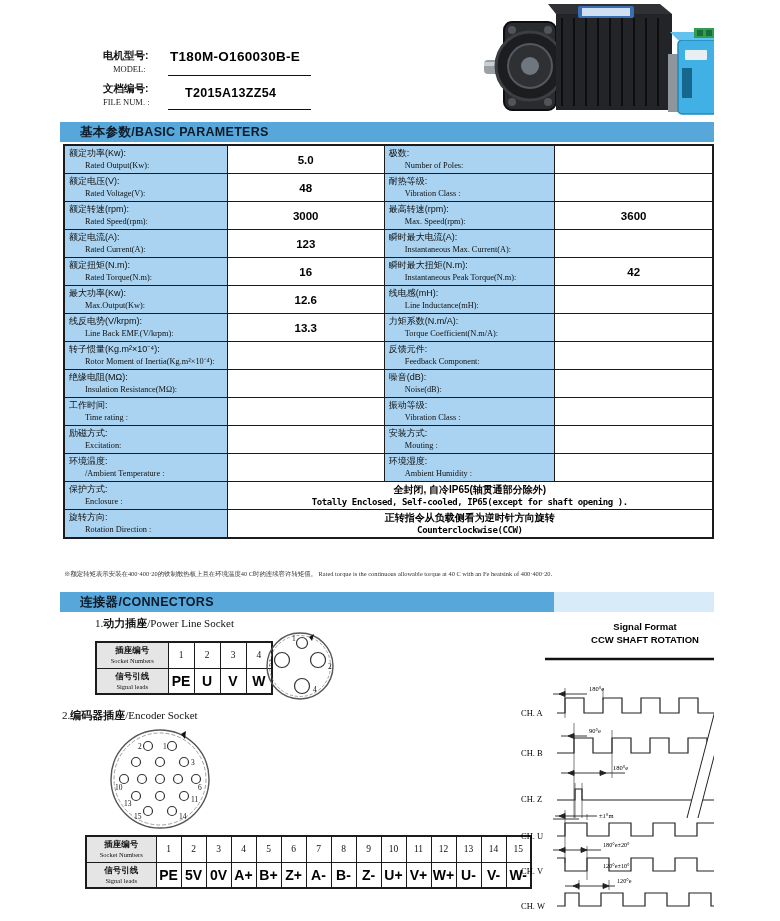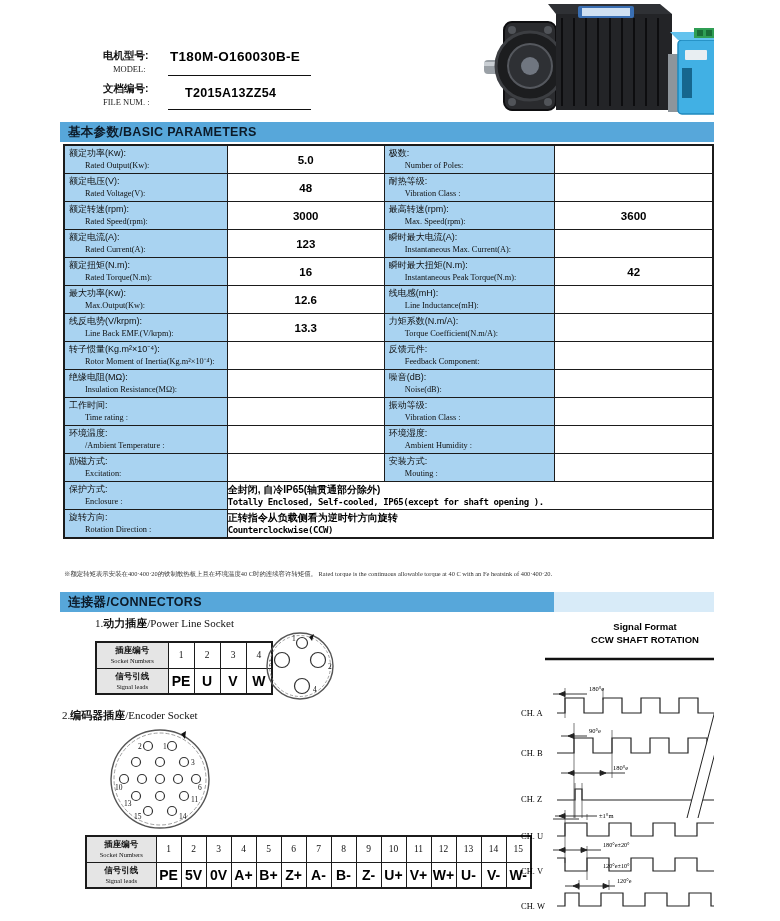--- a/index.html
+++ b/index.html
@@ -6,32 +6,32 @@
   body { background:#fff; font-family:"Liberation Sans", sans-serif; }
   .page { position:relative; width:714px; height:921px; background:#ffffff; overflow:hidden; }
 
   
   .hdr-label-cn { position:absolute; font-size:10.5px; font-weight:bold; color:#111; font-family:"Liberation Sans",sans-serif; }
   .hdr-label-en { position:absolute; font-size:8.5px; color:#222; font-family:"Liberation Serif",serif; }
   .hdr-value { position:absolute; font-weight:bold; color:#000; letter-spacing:.3px; }
   .hdr-underline { position:absolute; border-bottom:1.5px solid #111; }
 
   
-  .bar { position:absolute; left:60px; width:712px; height:20px; background:#57a7da; color:#0c1a28; font-weight:bold; font-size:12.5px; line-height:20px; padding-left:8px; letter-spacing:.3px; }
+  .bar { position:absolute; left:60px; width:712px; height:20px; background:#57a7da; color:#0c1a28; font-weight:bold; font-size:12.5px; line-height:20px; padding-left:20px; letter-spacing:.3px; }
   .bar-gap { position:absolute; top:0; height:20px; background:#d8ebf8; }
 
   
   table.basic { position:absolute; left:63px; top:144px; border-collapse:collapse; table-layout:fixed; }
   table.basic td { border:1px solid #1b1b1b; height:28px; vertical-align:middle; overflow:hidden; }
   table.basic { border:2px solid #1b1b1b; }
   td.lbl { background:#a9d3f1; padding:1px 0 1px 4px; }
   td.val { background:#fff; text-align:center; font-weight:bold; font-size:11.5px; color:#000; }
   .cn-line { display:block; font-size:9px; color:#101010; line-height:13px; font-family:"Liberation Sans",sans-serif; }
   .en-line { display:block; font-size:8.3px; color:#101010; line-height:12px; font-family:"Liberation Serif",serif;margin-left:16px; }
-  td.mergedval { background:#fff; }
+  td.mergedval { background:#fff; text-align:center; }
   .m-cn { display:block; font-size:10px; font-weight:bold; line-height:13px; color:#000; }
   .m-en { display:block; font-size:9px; font-weight:bold; line-height:12px; color:#000; font-family:"DejaVu Sans Mono",monospace; letter-spacing:-0.4px; }
 
   .footnote { position:absolute; left:64px; top:570px; width:706px; font-size:6.4px; color:#333; font-family:"Liberation Serif",serif; }
 
   
   .subtitle { position:absolute; font-size:11px; color:#111; font-family:"Liberation Serif",serif; }
   .subtitle b { font-family:"Liberation Sans",sans-serif;margin-top:39px; }
 
   
@@ -241,39 +241,39 @@
           </td>
           <td class="val"></td>
           <td class="lbl">
             <span class="cn-line">振动等级:</span>
             <span class="en-line">Vibration Class :</span>
           </td>
           <td class="val"></td>
         </tr>
         <tr>
           <td class="lbl">
+            <span class="cn-line">励磁方式:</span>
+            <span class="en-line">Excitation:</span>
+          </td>
+          <td class="val"></td>
+          <td class="lbl">
+            <span class="cn-line">安装方式:</span>
+            <span class="en-line">Mouting :</span>
+          </td>
+          <td class="val"></td>
+        </tr>
+        <tr>
+          <td class="lbl">
             <span class="cn-line">环境温度:</span>
             <span class="en-line">/Ambient Temperature :</span>
           </td>
           <td class="val"></td>
           <td class="lbl">
             <span class="cn-line">环境湿度:</span>
             <span class="en-line">Ambient Humidity :</span>
-          </td>
-          <td class="val"></td>
-        </tr>
-        <tr>
-          <td class="lbl">
-            <span class="cn-line">励磁方式:</span>
-            <span class="en-line">Excitation:</span>
-          </td>
-          <td class="val"></td>
-          <td class="lbl">
-            <span class="cn-line">安装方式:</span>
-            <span class="en-line">Mouting :</span>
           </td>
           <td class="val"></td>
         </tr>
         <tr>
           <td class="lbl">
             <span class="cn-line">保护方式:</span>
             <span class="en-line">Enclosure :</span>
           </td>
           <td class="mergedval" colspan="3">
             <span class="m-cn">全封闭, 自冷IP65(轴贯通部分除外)</span>

